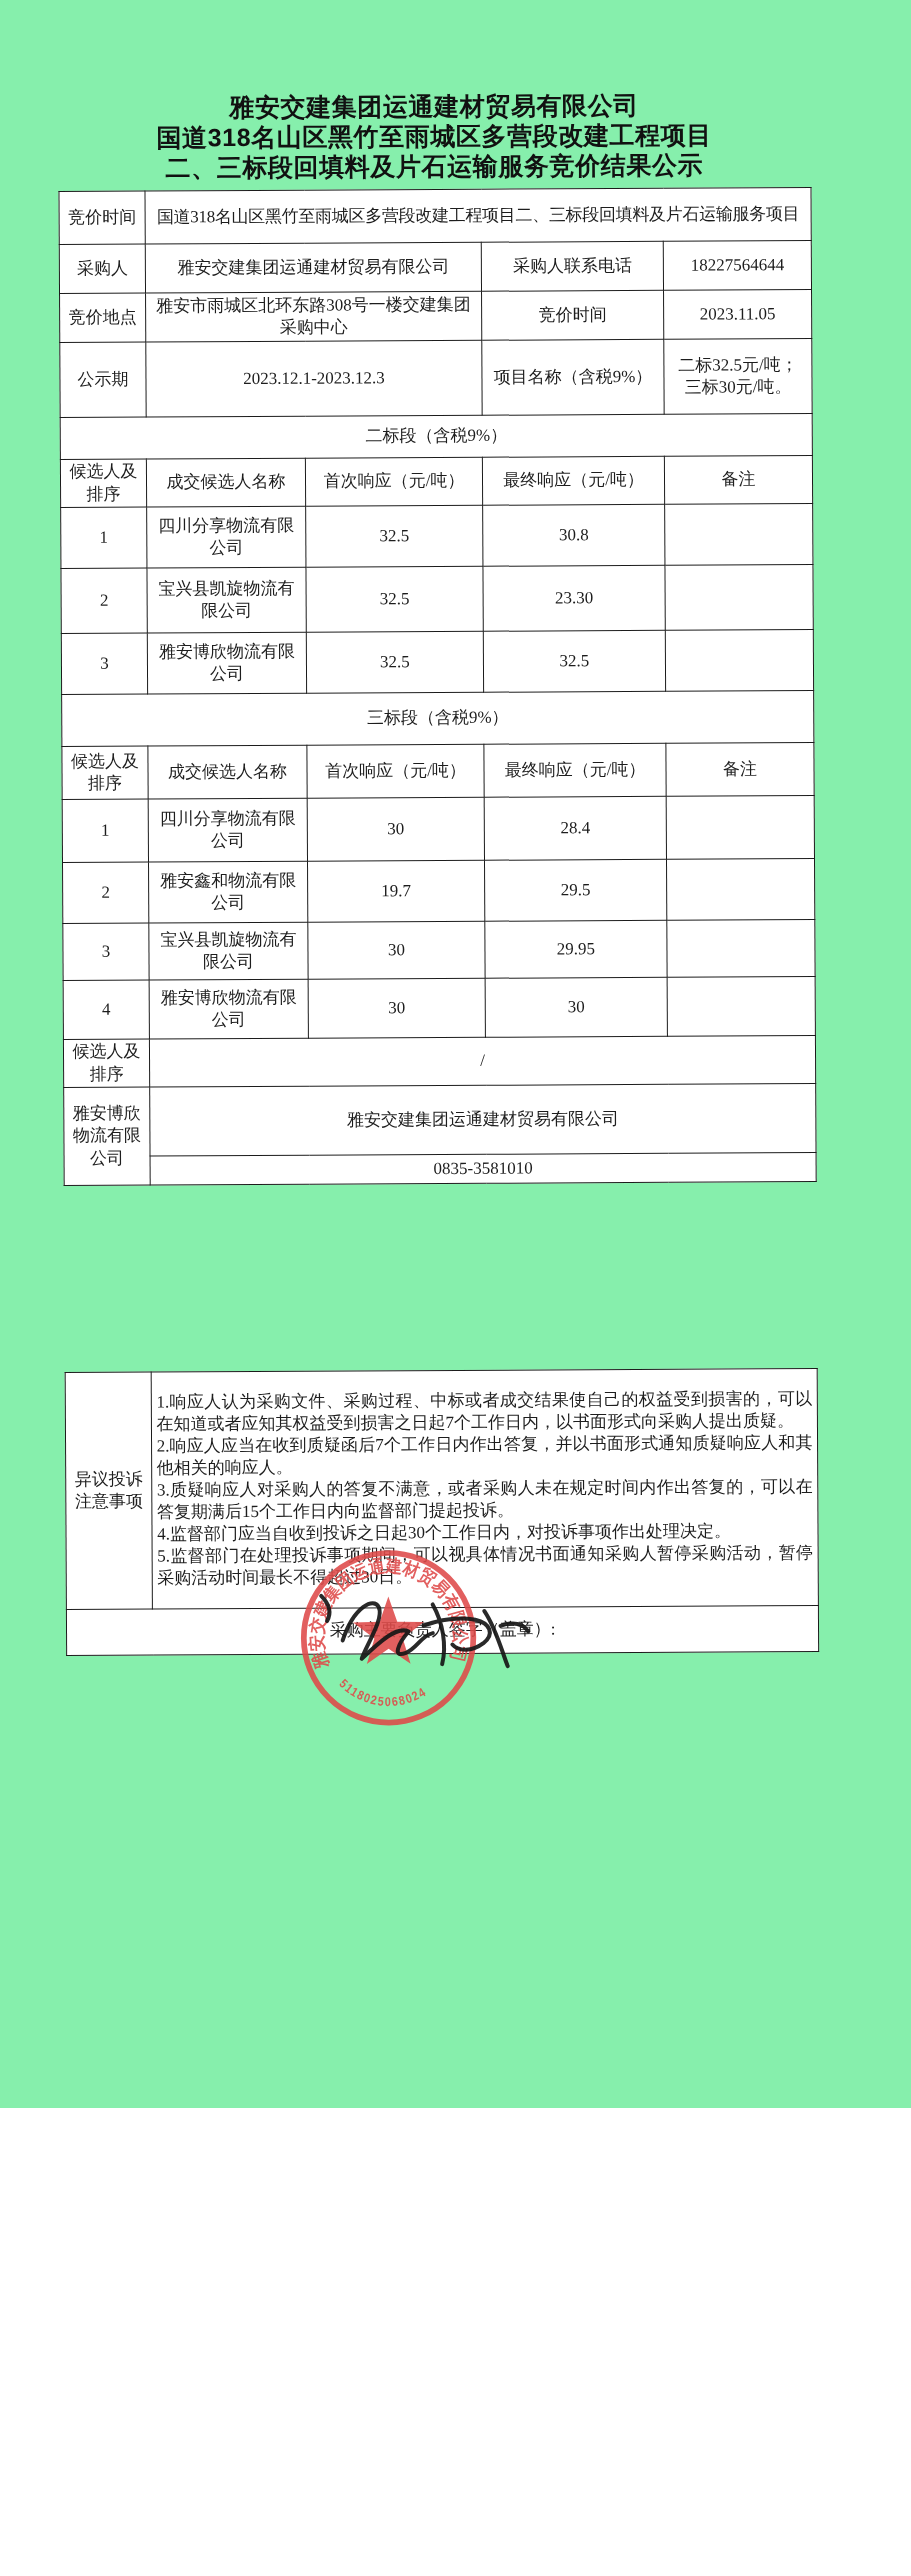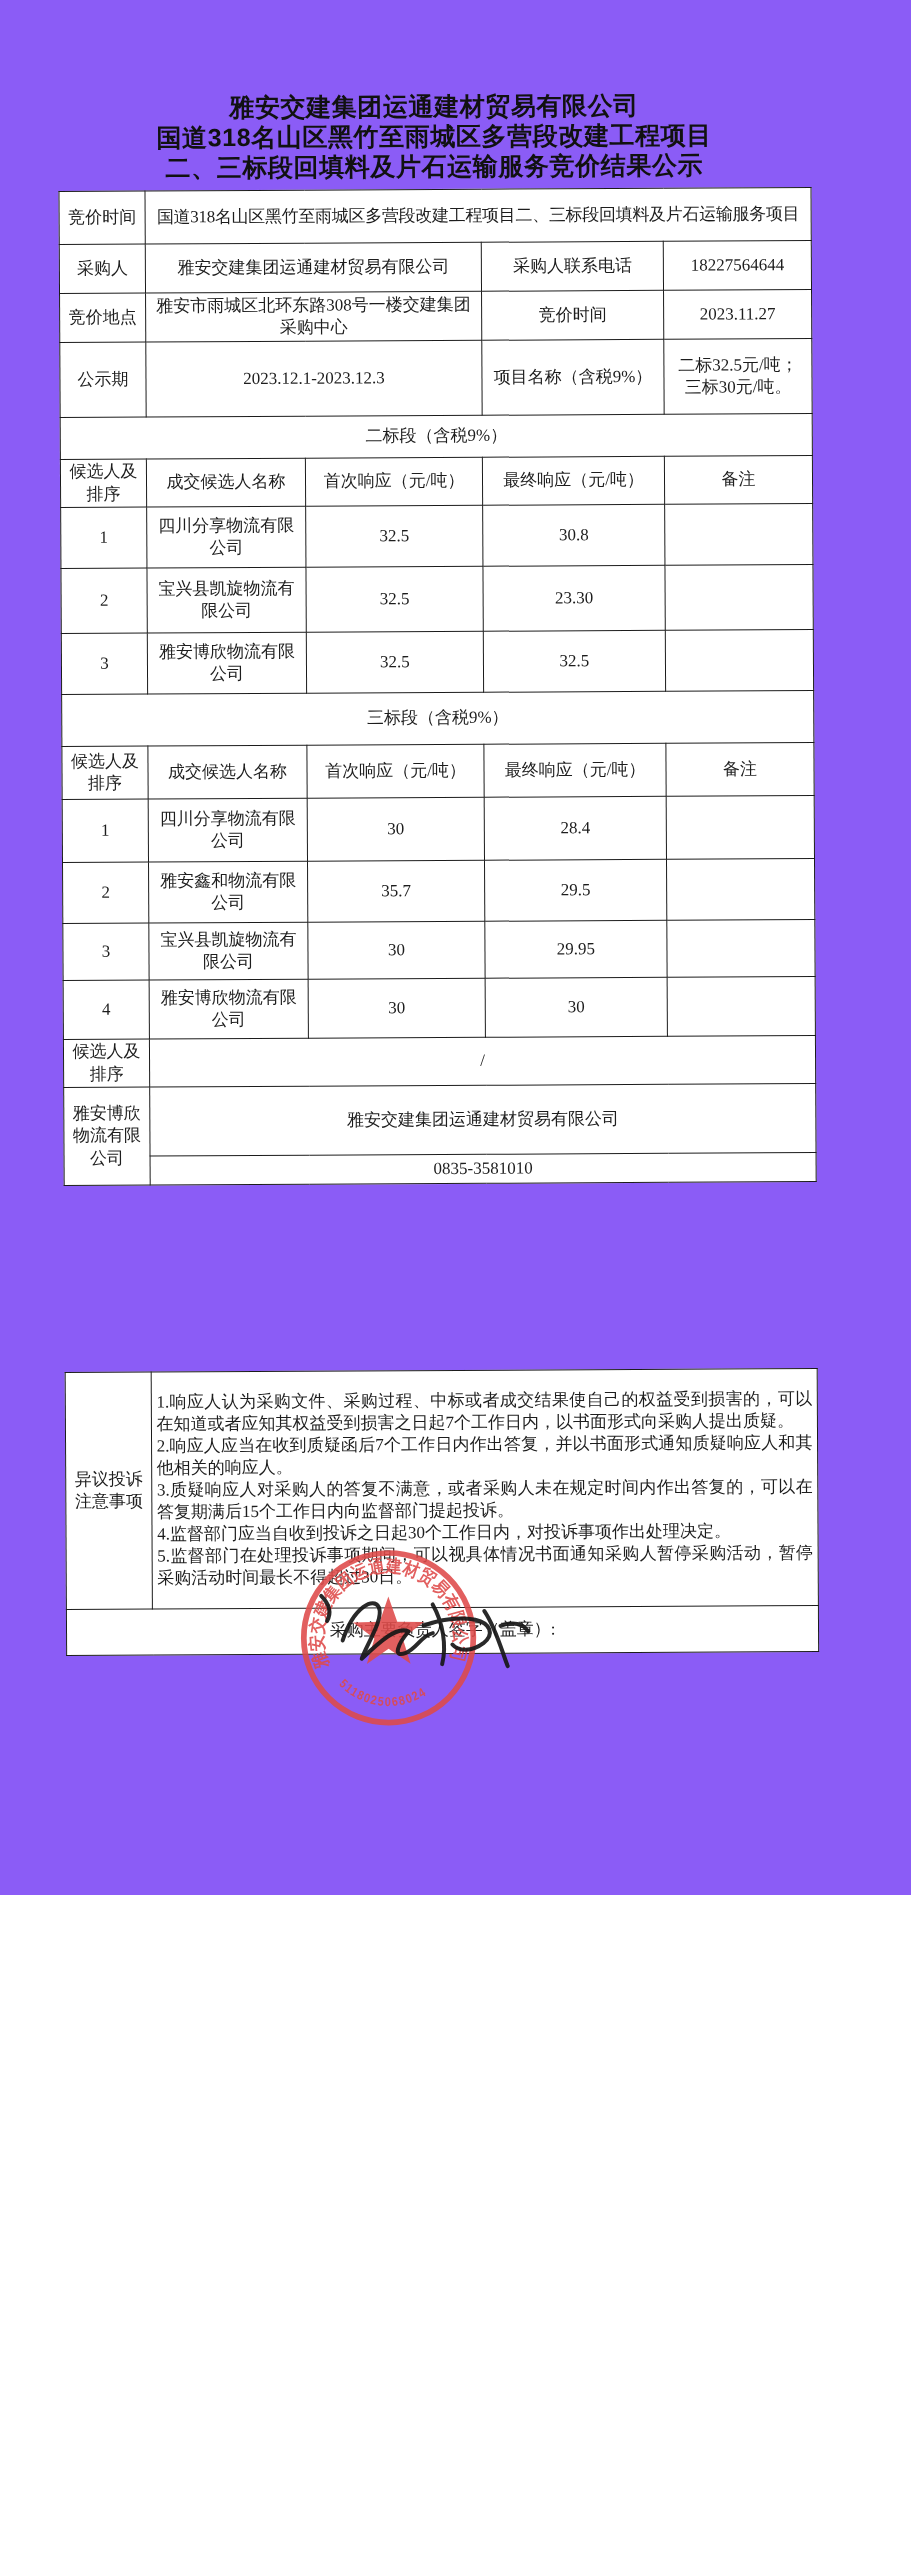--- a/index.html
+++ b/index.html
@@ -1,19 +1,19 @@
 <!DOCTYPE html>
 <html style="font-size:9.2px"><head>
 <meta charset="utf-8">
 <style>
   html,body{margin:0;padding:0;background:#ffffff;}
   .page{
     position:relative;
-    width:911px;height:1895px;
-    background:#8b5cf6;
+    width:911px;height:2108px;
+    background:#86efac;
     font-family:"Liberation Serif","DejaVu Serif",serif;
     color:#1d1d1d;
     overflow:hidden;
   }
   .doc{
     position:absolute;left:0;top:0;width:911px;height:2576px;
     transform:rotate(-0.3deg);
     transform-origin:438px 861px;
   }
   .title{
@@ -102,21 +102,21 @@
     <tr style="height:49px">
       <td class="lbl">采购人</td>
       <td colspan="2" class="left">雅安交建集团运通建材贸易有限公司</td>
       <td>采购人联系电话</td>
       <td>18227564644</td>
     </tr>
     <tr style="height:49px">
       <td class="lbl">竞价地点</td>
       <td colspan="2" class="left">雅安市雨城区北环东路308号一楼交建集团采购中心</td>
       <td>竞价时间</td>
-      <td>2023.11.27</td>
+      <td>2023.11.05</td>
     </tr>
     <tr style="height:75px">
       <td class="lbl">公示期</td>
       <td colspan="2" class="left">2023.12.1-2023.12.3</td>
       <td>项目名称（含税9%）</td>
       <td>
         <div>二标32.5元/吨；</div>
         <div>三标30元/吨。</div>
       </td>
     </tr>
@@ -166,21 +166,21 @@
     <tr style="height:63px">
       <td>1</td>
       <td>四川分享物流有限公司</td>
       <td>30</td>
       <td>28.4</td>
       <td></td>
     </tr>
     <tr style="height:61px">
       <td>2</td>
       <td>雅安鑫和物流有限公司</td>
-      <td>35.7</td>
+      <td>19.7</td>
       <td>29.5</td>
       <td></td>
     </tr>
     <tr style="height:57px">
       <td>3</td>
       <td>宝兴县凯旋物流有限公司</td>
       <td>30</td>
       <td>29.95</td>
       <td></td>
     </tr>

